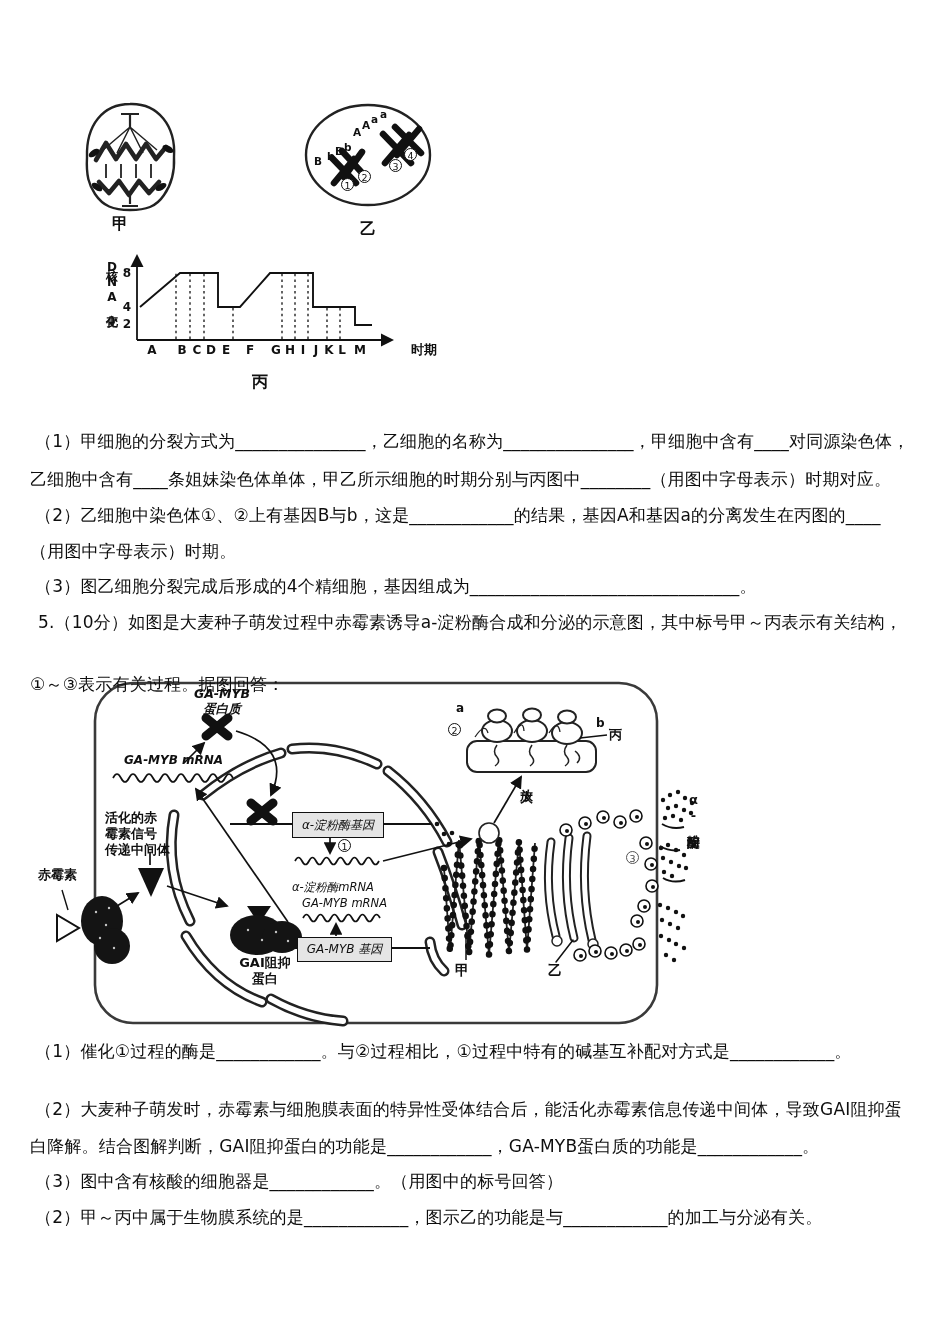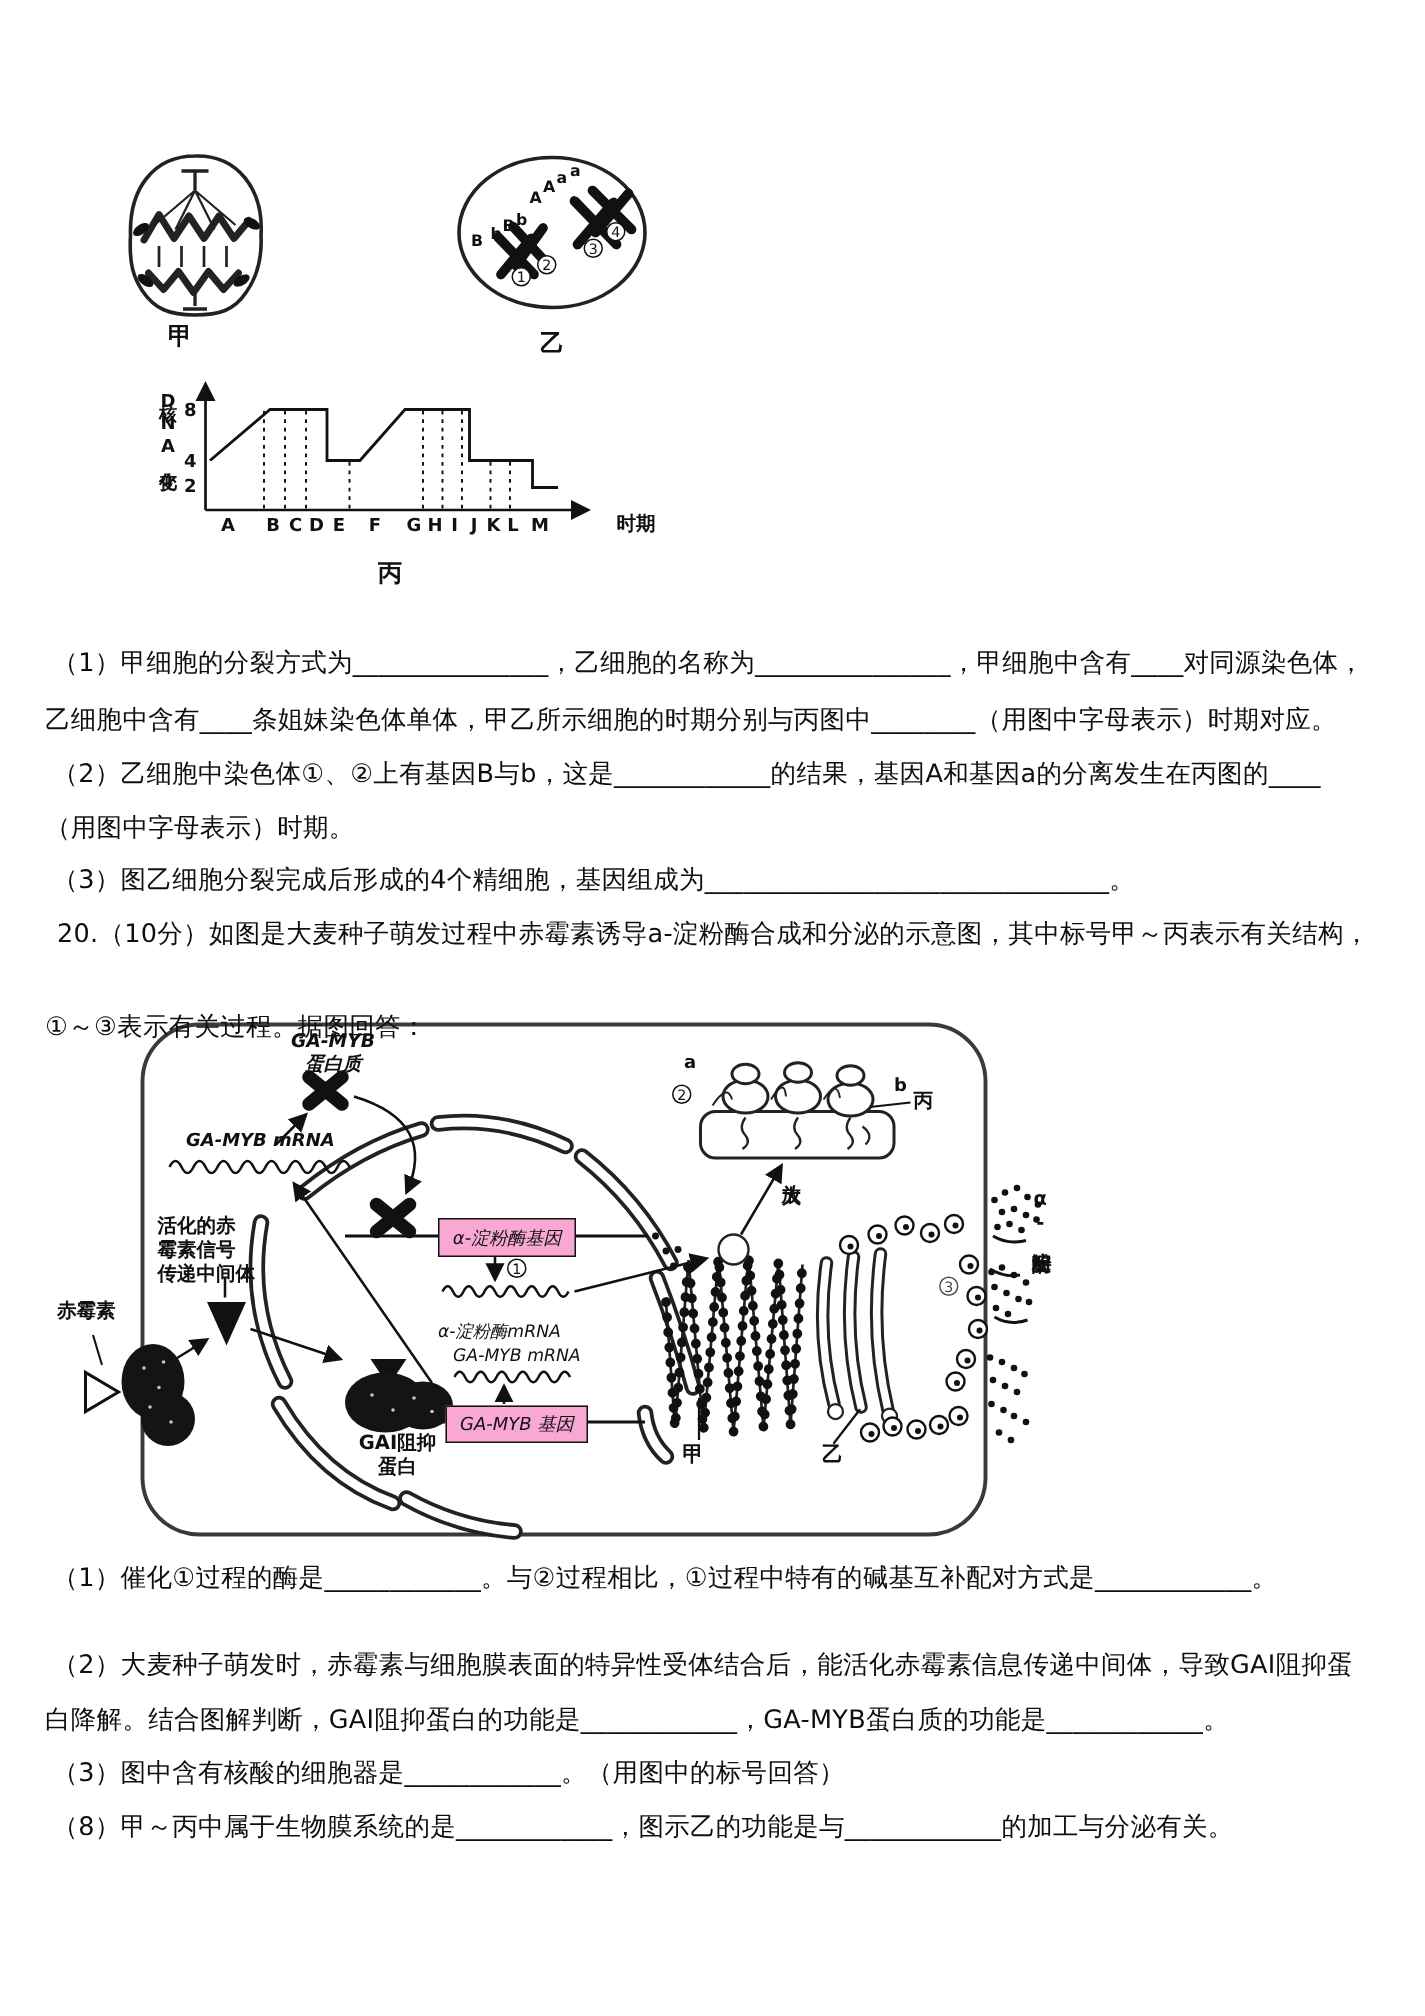--- a/index.html
+++ b/index.html
@@ -13,21 +13,21 @@
   .lbl{position:absolute;white-space:pre-line;color:#101010;line-height:1.22;}
   .ctr{text-align:center;}
   .b{font-weight:bold;}
   .it{font-style:italic;}
   .vlbl{position:absolute;writing-mode:vertical-rl;text-orientation:upright;color:#101010;letter-spacing:1px;}
   .circ{
     position:absolute;width:13px;height:13px;border:1.3px solid #111;border-radius:50%;
     font-size:9.5px;line-height:13px;text-align:center;color:#111;background:#fff;box-sizing:border-box;
   }
   .gene-box{
-    position:absolute;border:1.7px solid #111;background:#f9a8d4;display:flex;
+    position:absolute;border:1.7px solid #111;background:#e5e5e5;display:flex;
     align-items:center;justify-content:center;font-size:12px;font-style:italic;color:#101010;text-align:right;
   }
   .tiny{font-size:10.5px;font-weight:bold;position:absolute;color:#101010;}
 </style>
 </head>
 <body>
 
 <svg id="art" width="950" height="1344" viewBox="0 0 950 1344">
   <defs>
     <marker id="ah" viewBox="0 0 10 10" refX="8.5" refY="5" markerWidth="7.5" markerHeight="7.5" orient="auto-start-reverse">
@@ -323,21 +323,21 @@
 
 <div class="vlbl b" style="left:103px;top:259px;height:86px;font-size:12px;">核DNA变化</div>
 <div class="lbl b" style="left:379px;top:342px;font-size:13px;margin-left:32px;">时期</div>
 <div class="lbl b" style="left:252px;top:372px;font-size:16px;">丙</div>
 
 <div class="qline" style="left:35px;top:430px;">（1）甲细胞的分裂方式为_______________，乙细胞的名称为_______________，甲细胞中含有____对同源染色体，</div>
 <div class="qline" style="left:30px;top:468px;">乙细胞中含有____条姐妹染色体单体，甲乙所示细胞的时期分别与丙图中________（用图中字母表示）时期对应。</div>
 <div class="qline" style="left:35px;top:504px;">（2）乙细胞中染色体①、②上有基因B与b，这是____________的结果，基因A和基因a的分离发生在丙图的____</div>
 <div class="qline" style="left:30px;top:540px;">（用图中字母表示）时期。</div>
 <div class="qline" style="left:35px;top:575px;">（3）图乙细胞分裂完成后形成的4个精细胞，基因组成为_______________________________。</div>
-<div class="qline" style="left:38px;top:611px;">20.（10分）如图是大麦种子萌发过程中赤霉素诱导a-淀粉酶合成和分泌的示意图，其中标号甲～丙表示有关结构，</div>
+<div class="qline" style="left:38px;top:611px;">5.（10分）如图是大麦种子萌发过程中赤霉素诱导a-淀粉酶合成和分泌的示意图，其中标号甲～丙表示有关结构，</div>
 <div class="qline" style="left:30px;top:646px;margin-top:27px;">①～③表示有关过程。据图回答：</div>
 
 <div class="lbl ctr it b" style="left:190px;top:686px;width:64px;font-size:12.5px;">GA-MYB
 蛋白质</div>
 <div class="lbl it b" style="left:124px;top:753px;font-size:12px;">GA-MYB mRNA</div>
 <div class="lbl b" style="left:105px;top:810px;width:74px;font-size:13px;">活化的赤
 霉素信号
 传递中间体</div>
 <div class="lbl b" style="left:38px;top:867px;font-size:13px;">赤霉素</div>
 <div class="lbl ctr b" style="left:235px;top:955px;width:60px;font-size:13px;">GAI阻抑
@@ -354,13 +354,13 @@
 <div class="lbl b" style="left:548px;top:962px;font-size:14px;">乙</div>
 <div class="vlbl b" style="left:684px;top:792px;height:100px;font-size:13px;">α-淀粉酶</div>
 <span class="circ" style="left:338px;top:839px;">1</span>
 <span class="circ" style="left:448px;top:723px;">2</span>
 <span class="circ" style="left:626px;top:851px;border-color:#555;color:#444;">3</span>
 
 <div class="qline" style="left:35px;top:1040px;">（1）催化①过程的酶是____________。与②过程相比，①过程中特有的碱基互补配对方式是____________。</div>
 <div class="qline" style="left:35px;top:1098px;">（2）大麦种子萌发时，赤霉素与细胞膜表面的特异性受体结合后，能活化赤霉素信息传递中间体，导致GAI阻抑蛋</div>
 <div class="qline" style="left:30px;top:1135px;">白降解。结合图解判断，GAI阻抑蛋白的功能是____________，GA-MYB蛋白质的功能是____________。</div>
 <div class="qline" style="left:35px;top:1170px;">（3）图中含有核酸的细胞器是____________。（用图中的标号回答）</div>
-<div class="qline" style="left:35px;top:1206px;">（8）甲～丙中属于生物膜系统的是____________，图示乙的功能是与____________的加工与分泌有关。</div>
+<div class="qline" style="left:35px;top:1206px;">（2）甲～丙中属于生物膜系统的是____________，图示乙的功能是与____________的加工与分泌有关。</div>
 
 </body></html>

